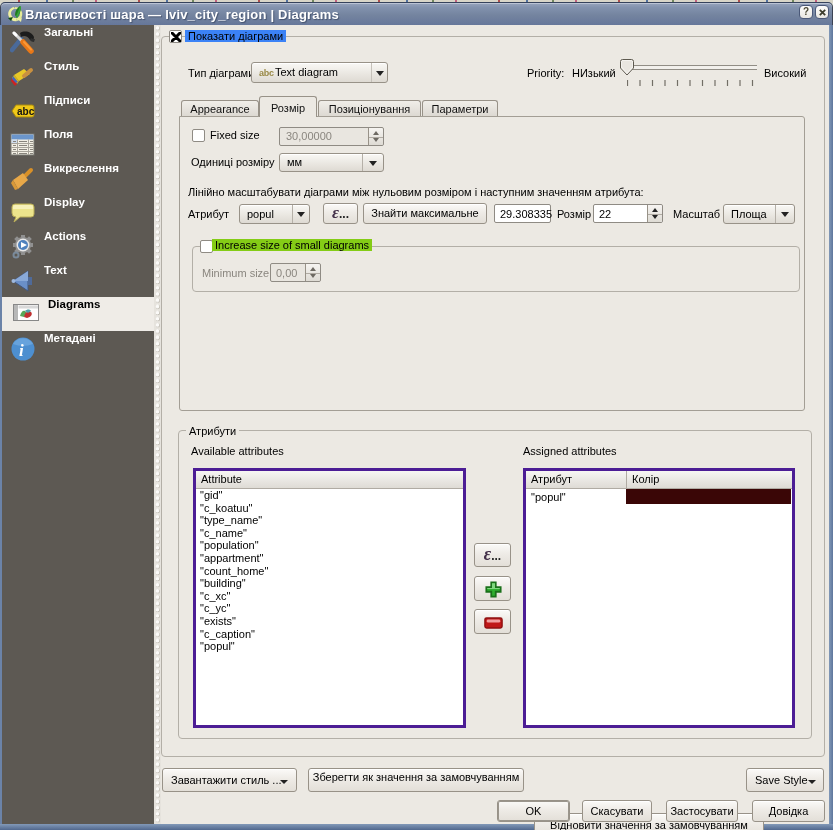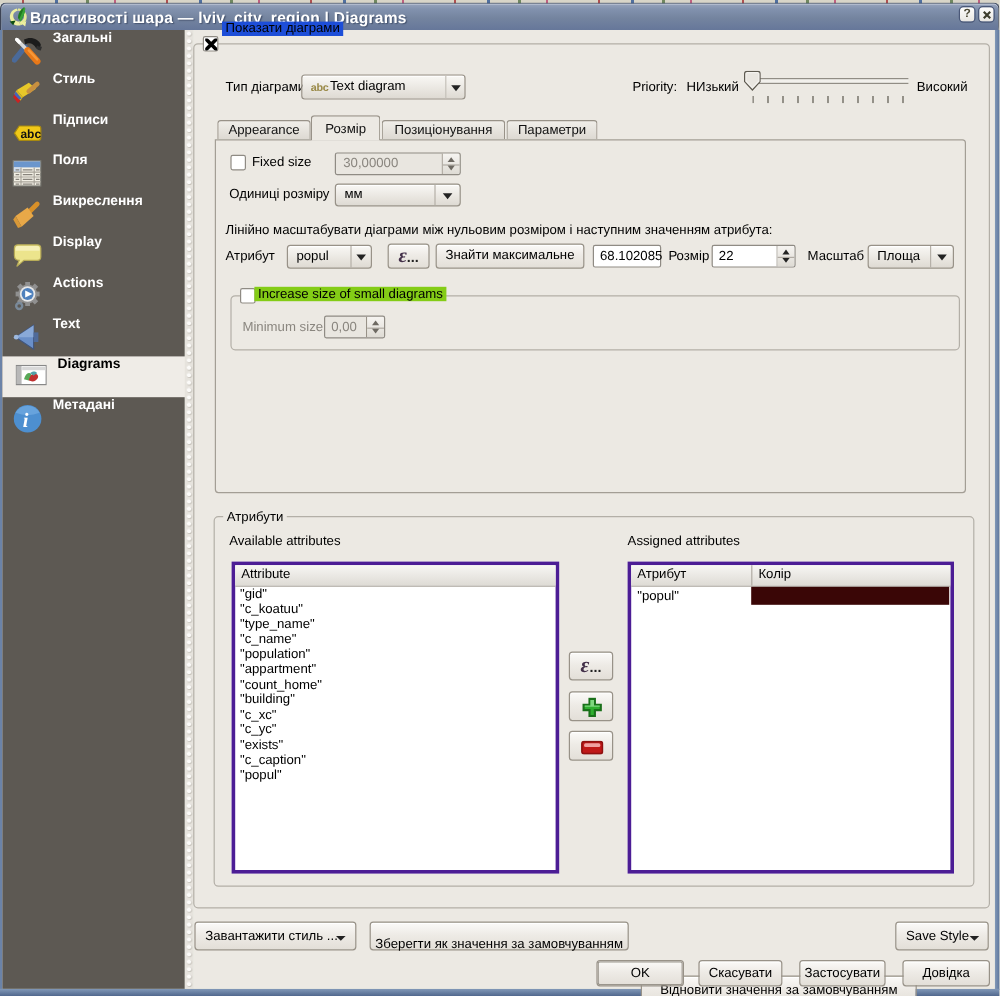--- a/index.html
+++ b/index.html
@@ -219,21 +219,21 @@
 </div>
 
 <div id="content">
 
 <div class="abs groupframe" style="left:161px;top:36px;width:664px;height:721px"></div>
 <div class="abs checkbox" style="left:169px;top:30px">
   <svg style="position:absolute;left:0.5px;top:0.5px" width="10" height="10" viewBox="0 0 10 10">
     <path d="M1 1 L9 9 M9 1 L1 9" stroke="#000" stroke-width="3" stroke-linecap="round"></path>
   </svg>
 </div>
-<div class="abs" style="left:185px;top:18px;background:#1d4ed8;padding:0 3px">Показати діаграми</div>
+<div class="abs" style="left:185px;top:30px;background:#3b82f6;padding:0 3px">Показати діаграми</div>
 
 <div class="abs" style="left:188px;top:67px">Тип діаграми</div>
 <div class="abs combo" style="left:251px;top:62px;width:137px;height:21px">
   <span style="position:absolute;left:7px;top:5px;font-size:9px;font-weight:bold;color:#9a8a48;letter-spacing:-0.3px">abc</span>
   <span style="position:absolute;left:23px;top:3px">Text diagram</span>
   <div class="arrowbox" style="width:16px;border-left:1px solid #c5c1ba">
         <div class="arr" style="right:3px"></div>
       </div>
 </div>
 
@@ -292,21 +292,21 @@
 <div class="abs" style="left:188px;top:208px">Атрибут</div>
 <div class="abs combo" style="left:239px;top:204px;width:71px;height:20px">
   <span style="position:absolute;left:7px;top:3px">popul</span>
   <div class="arrowbox" style="width:17px">
         <div class="arr" style="right:4px"></div>
       </div>
 </div>
 <div class="abs btn" style="left:323px;top:203px;width:35px;height:21px;line-height:18px"><span style="font-family:'Liberation Serif',serif;font-style:italic;font-size:17px;font-weight:bold;color:#433049">ε</span><span style="color:#222;font-weight:bold;font-size:12px">...</span></div>
 <div class="abs btn" style="left:363px;top:203px;width:124px;height:21px;padding-top:3px">Знайти максимальне</div>
 <div class="abs field" style="left:494px;top:204px;width:57px;height:19px">
-      <span style="position:absolute;left:5px;top:3px">68.102085</span>
+      <span style="position:absolute;left:5px;top:3px">29.308335</span>
     </div>
 <div class="abs" style="left:557px;top:208px">Розмір</div>
 <div class="abs field" style="left:593px;top:204px;width:70px;height:19px">
   <span style="position:absolute;left:5px;top:3px">22</span>
   <div class="spinbtns">
         <div class="spinbtns-mid"></div>
         <div class="tri-up"></div>
         <div class="tri-dn"></div>
       </div>
 </div>
@@ -375,21 +375,21 @@
     <span style="position:absolute;left:106px;top:2px">Колір</span>
   </div>
   <div style="position:absolute;left:5px;top:20px">"popul"</div>
   <div style="position:absolute;left:100px;top:18px;right:1px;height:15px;background:#3a0606"></div>
 </div>
 
 <div class="abs btn" style="left:162px;top:768px;width:135px;height:24px;padding-top:5px;text-align:left">
   <span style="margin-left:8px">Завантажити стиль ...</span>
   <div class="arr" style="position:absolute;right:8px;top:11px;border-left:4px solid transparent;border-right:4px solid transparent;border-top:4.5px solid #222;width:0;height:0"></div>
 </div>
-<div class="abs btn" style="left:308px;top:768px;width:216px;height:24px;padding-top:12px">Зберегти як значення за замовчуванням</div>
+<div class="abs btn" style="left:308px;top:768px;width:216px;height:24px;padding-top:2px">Зберегти як значення за замовчуванням</div>
 <div class="abs btn" style="left:534px;top:813px;width:230px;height:24px;padding-top:5px">Відновити значення за замовчуванням</div>
 <div class="abs btn" style="left:746px;top:768px;width:78px;height:24px;padding-top:5px;text-align:left">
   <span style="margin-left:8px">Save Style</span>
   <div class="arr" style="position:absolute;right:7px;top:11px;border-left:4px solid transparent;border-right:4px solid transparent;border-top:4.5px solid #222;width:0;height:0"></div>
 </div>
 
 <div class="abs btn" style="left:497px;top:800px;width:73px;height:22px;padding-top:4px;box-shadow:inset 0 0 0 1px #9a958c">OK</div>
 <div class="abs btn" style="left:582px;top:800px;width:70px;height:22px;padding-top:4px">Скасувати</div>
 <div class="abs btn" style="left:666px;top:800px;width:72px;height:22px;padding-top:4px">Застосувати</div>
 <div class="abs btn" style="left:752px;top:800px;width:73px;height:22px;padding-top:4px">Довідка</div>

